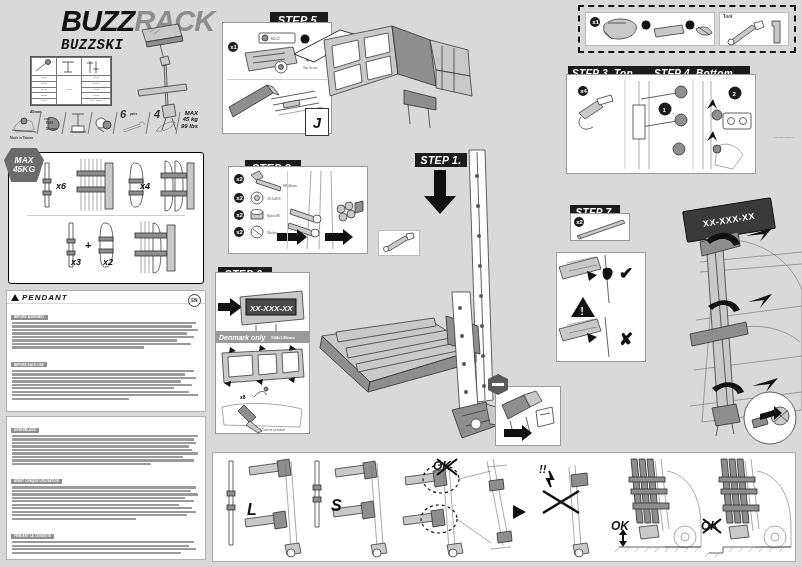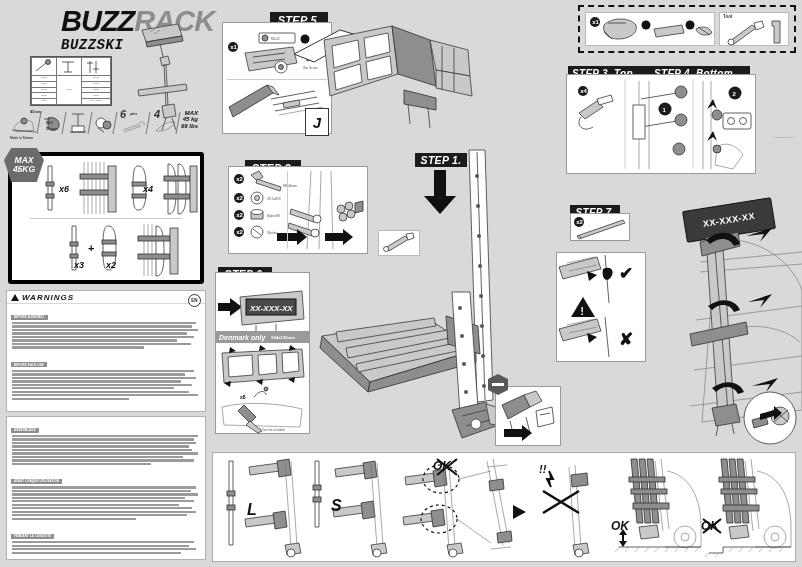--- a/index.html
+++ b/index.html
@@ -34,21 +34,21 @@
   
   #iconstrip{left:10px;top:110px;width:188px;height:26px;}
   .ic{position:absolute;font-size:4px;color:#333;font-weight:bold;line-height:4.5px;}
   #maxbox{position:absolute;right:0;top:0;color:#111;font-weight:bold;font-size:6px;
           line-height:6.4px;text-align:right;font-style:italic;}
   #madein{left:10px;top:136px;font-size:3.2px;color:#444;font-weight:bold;}
   #codetxt{right:8px;top:136px;font-size:2.2px;color:#888;}
 
   
   #cappanel{left:8px;top:152px;width:196px;height:132px;background:#fff;
-            border:4px solid #000000;border-radius:3px;box-sizing:border-box;}
+            border:1px solid #000000;border-radius:3px;box-sizing:border-box;}
   #maxbadge{left:4px;top:148px;width:40px;height:34px;background:#6b6b6b;color:#fff;
             font-size:8.5px;font-weight:bold;font-style:italic;line-height:9px;
             display:flex;flex-direction:column;align-items:center;justify-content:center;
             clip-path:polygon(18% 0,82% 0,100% 35%,82% 100%,18% 100%,0 35%);z-index:6;}
   .cntlabel{position:absolute;font-size:9px;font-weight:bold;font-style:italic;color:#111;}
   .plus{position:absolute;font-size:11px;font-weight:bold;color:#111;}
   #capdiv{position:absolute;left:18px;right:18px;top:62px;height:1px;background:#ccc;}
 
   
   .warnbox{background:#fff;border:1px solid #b0b0b0;box-sizing:border-box;}
@@ -318,21 +318,21 @@
       <path class="fillw" d="M26 6 C32 6 34 14 34 32 C34 50 32 56 26 56 Z"></path>
       <rect class="filld" x="8" y="16" width="32" height="5"></rect>
       <rect class="filld" x="8" y="34" width="32" height="5"></rect>
       <rect class="fillg" x="40" y="8" width="8" height="46"></rect>
     </svg>
   </div>
 
   <div class="abs warnbox" style="left:6px;top:290px;width:200px;height:122px;">
     <div class="warnhead">
       <span class="tri"></span>
-      <span class="t">WARNINGS</span>
+      <span class="t">PENDANT</span>
       <span class="langbadge" style="top:3px;">EN</span>
     </div>
     <div class="subhead">BEFORE ASSEMBLY</div>
     <div class="lines">
       <div style="width:98%"></div>
         <div style="width:96%"></div>
         <div style="width:99%"></div>
       <div style="width:93%"></div>
         <div style="width:97%"></div>
         <div style="width:88%"></div>

